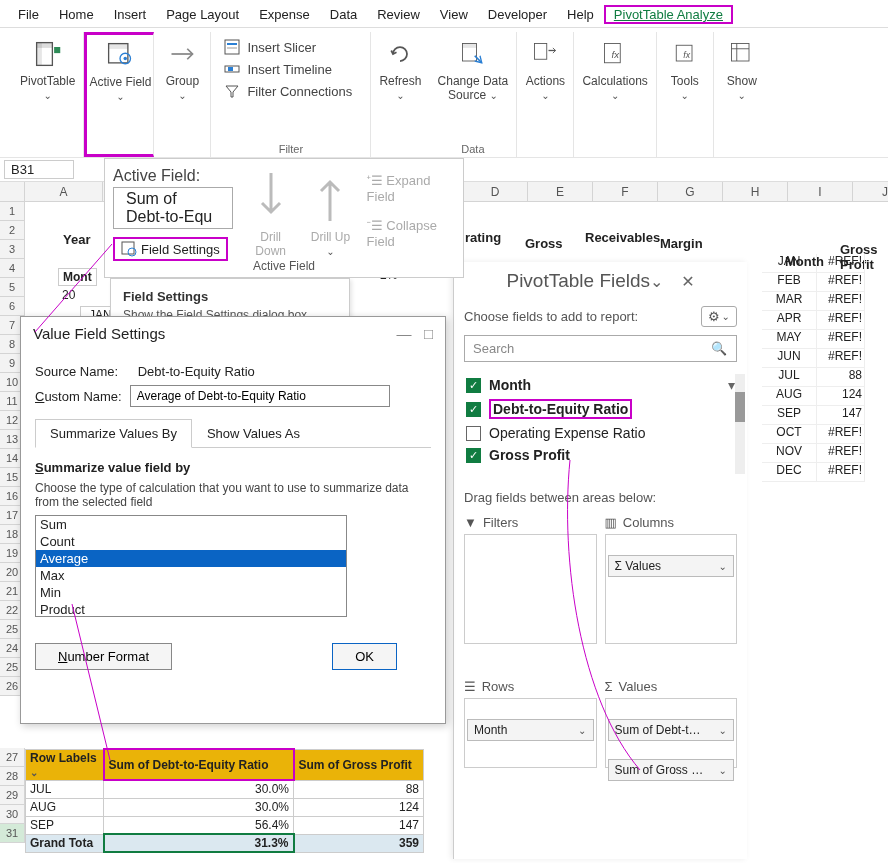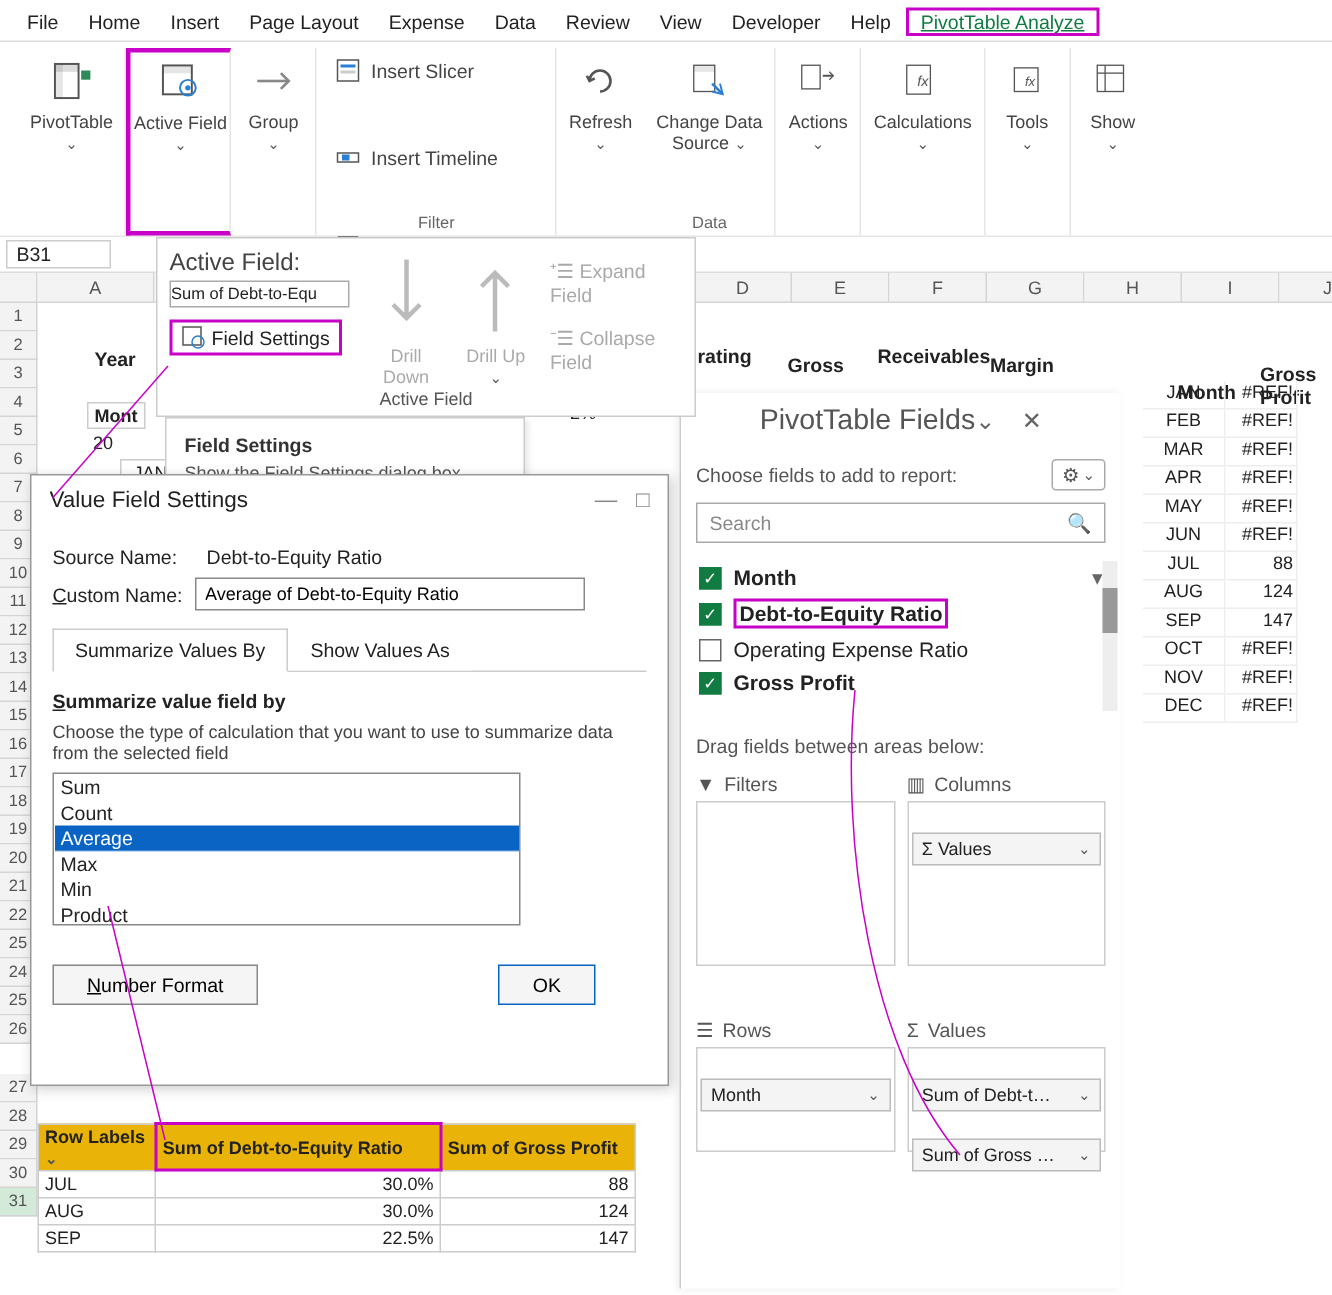--- a/index.html
+++ b/index.html
@@ -23,21 +23,21 @@
   .colhdr.first { width:25px;}
   .rownums { position:absolute; left:0; top:20px; width:25px;}
   .rownum { height:19px; border-right:1px solid #d4d4d4; border-bottom:1px solid #d4d4d4; background:#f3f3f3; font-size:11px; text-align:center; line-height:19px; color:#555;}
   .rownum.sel { background:#d4ead8;}
   .cell { width:65px; height:19px; border-right:1px solid #eee; border-bottom:1px solid #eee; padding:0 2px; font-size:12px; overflow:hidden; white-space:nowrap;}
   svg.svgicon { width:28px; height:28px; }
   
   
   .afpanel { position:absolute; left:104px; top:158px; width:360px; height:120px; background:#fff; border:1px solid #ccc; z-index:5; padding:8px;}
   .afpanel .lbl { font-size:16px; color:#444;}
-  .afpanel .tb { border:1px solid #aaa; padding:2px 0; font-size:11px; width:120px; margin-top:2px; overflow:hidden;}
+  .afpanel .tb { border:1px solid #aaa; padding:2px 12px; font-size:16px; width:120px; margin-top:2px; overflow:hidden;}
   .afpanel .fsbtn { border:2px solid #c800c8; display:inline-flex; align-items:center; gap:4px; padding:2px 6px; margin-top:8px; font-size:13px;}
   .arrowicon { width:36px; color:#888; }
   .afgrplabel { position:absolute; bottom:4px; left:0; right:0; text-align:center; font-size:12px; color:#555;}
   
   .tooltip { position:absolute; left:110px; top:278px; width:240px; background:#fff; border:1px solid #ccc; padding:10px 12px; z-index:4; box-shadow:2px 2px 4px rgba(0,0,0,0.1);}
   .tooltip .tt-title { font-weight:600; color:#333; margin-bottom:4px;}
   .tooltip .tt-body { font-size:12px; color:#555;}
   
   
   .vfs { position:absolute; left:20px; top:316px; width:426px; height:408px; background:#fff; border:1px solid #999; z-index:6; box-shadow:2px 2px 8px rgba(0,0,0,0.2);}
@@ -134,21 +134,21 @@
   </div>
   <div class="ribcol sep">
     <div class="ribicon">
       <svg class="svgicon" viewBox="0 0 32 32">
           <path d="M4 16 L28 16" stroke="#888" stroke-width="2" fill="none"></path>
           <path d="M22 10 L28 16 L22 22" stroke="#888" stroke-width="2" fill="none"></path>
         </svg>
     </div>
     <div class="riblabel"><span>Group</span><br><span class="caret">⌄</span></div>
   </div>
-  <div class="ribcol sep" style="align-items:flex-start; width:160px;gap:36px;">
+  <div class="ribcol sep" style="align-items:flex-start; width:160px;">
     <div class="smallbtn">
         <svg width="18" height="18" viewBox="0 0 18 18">
           <rect x="2" y="2" width="14" height="14" fill="none" stroke="#555"></rect>
           <rect x="4" y="5" width="10" height="2" fill="#2a7fd4"></rect>
           <rect x="4" y="9" width="10" height="2" fill="#ccc"></rect>
         </svg>
         <span>Insert Slicer</span>
       </div>
     <div class="smallbtn">
         <svg width="18" height="18" viewBox="0 0 18 18">
@@ -496,21 +496,21 @@
           </div>
         <div class="pill">
             <span>Sum of Gross …</span>
             <span class="caret">⌄</span>
           </div>
       </div>
     </div>
   </div>
 </div>
 
-<div style="position:absolute; left:0; top:716px; width:25px;">
+<div style="position:absolute; left:0; top:748px; width:25px;">
   <div class="rownum">27</div>
   <div class="rownum">28</div>
   <div class="rownum">29</div>
   <div class="rownum">30</div>
   <div class="rownum sel">31</div>
 </div>
 <div class="pvt" style="top:748px;">
   <table>
     <tbody>
         <tr class="hdr">
@@ -523,22 +523,27 @@
           <td style="text-align:right;">30.0%</td>
           <td style="text-align:right;">88</td>
         </tr>
     <tr>
           <td>AUG</td>
           <td style="text-align:right;">30.0%</td>
           <td style="text-align:right;">124</td>
         </tr>
     <tr>
           <td>SEP</td>
-          <td style="text-align:right;">22.5%</td>
+          <td style="text-align:right;">56.4%</td>
           <td style="text-align:right;">147</td>
+        </tr>
+    <tr class="gt">
+          <td>Grand Tota</td>
+          <td class="selcell" style="text-align:right;">31.3%</td>
+          <td style="text-align:right;">359</td>
         </tr>
   </tbody>
     </table>
 </div>
 
 <svg style="position:absolute; left:0; top:0; width:888px; height:863px; pointer-events:none; z-index:8;">
   <path d="M 112 244 L 35 332" stroke="#c800c8" stroke-width="1" fill="none"></path>
   <path d="M 72 604 L 110 760" stroke="#c800c8" stroke-width="1" fill="none"></path>
   <path d="M 570 460 C 560 560 580 700 640 770" stroke="#c800c8" stroke-width="1" fill="none"></path>
 </svg>

